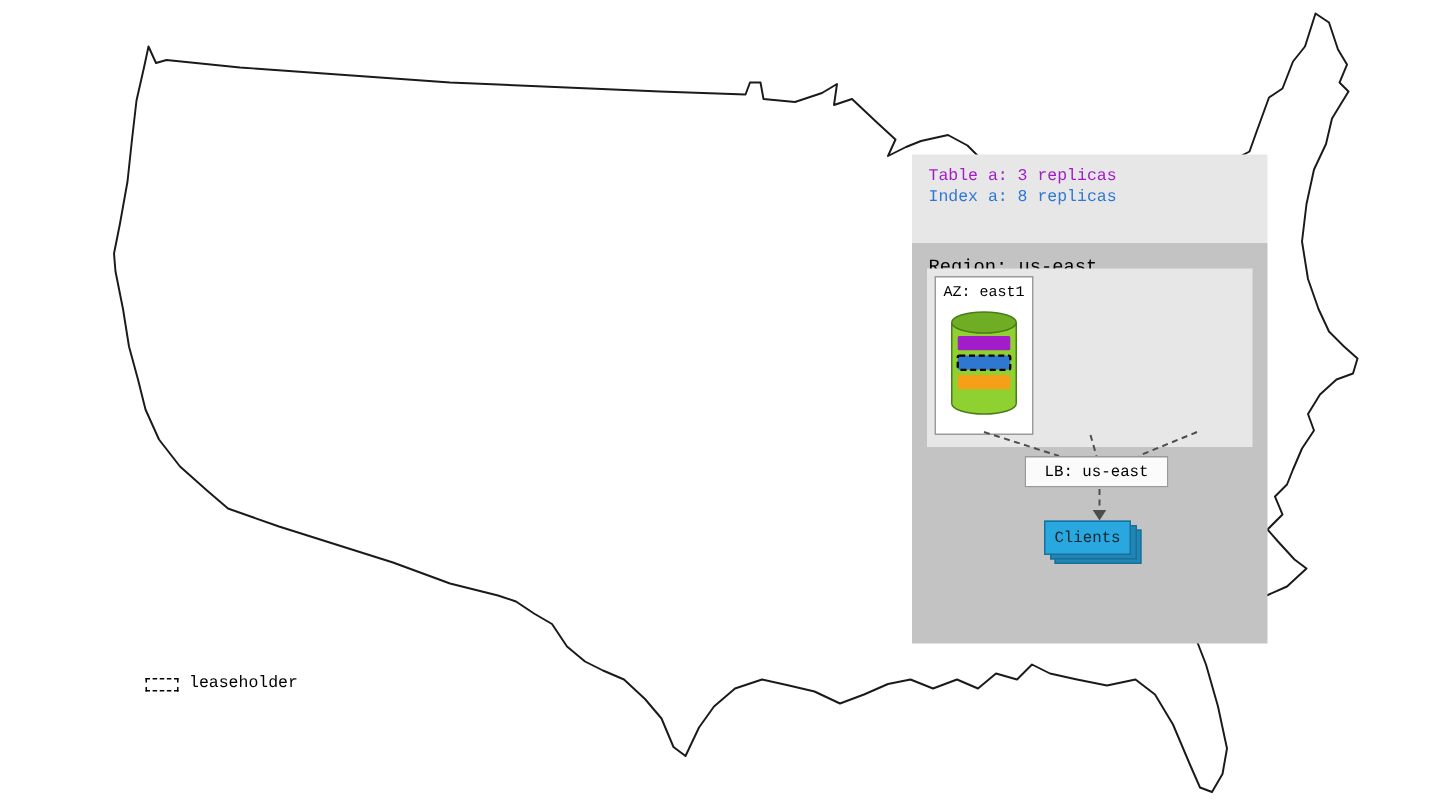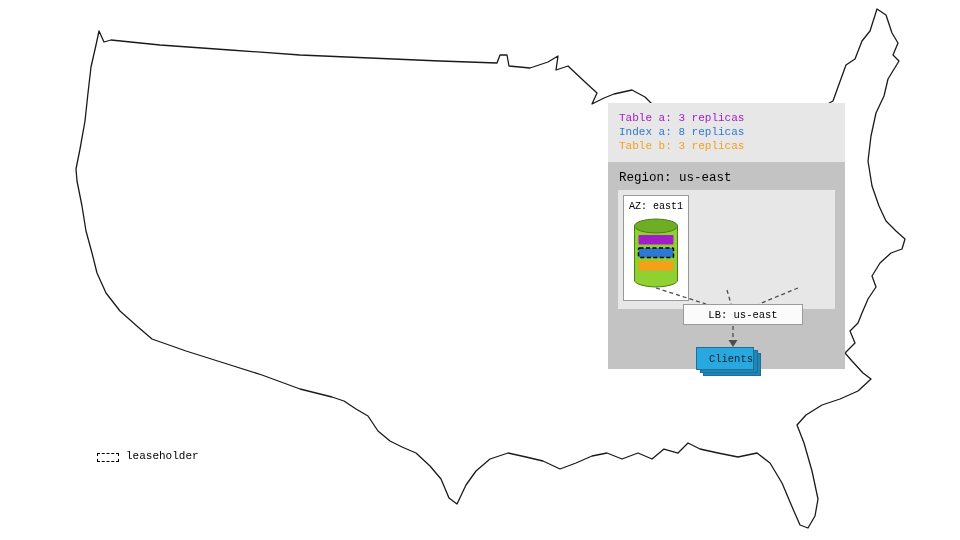--- a/index.html
+++ b/index.html
@@ -20,27 +20,27 @@
     position: absolute; left: 608px; top: 103px; width: 237px; height: 59px;
     background: #e7e7e7; box-sizing: border-box; padding: 8px 0 0 11px;
   }
   .legend-line { font-size: 11px; line-height: 14px; white-space: pre; }
   .c-table-a { color: var(--c-table-a); }
   .c-index-a { color: var(--c-index-a); }
   .c-table-b { color: var(--c-table-b); }
 
   
   .region-panel {
-    position: absolute; left: 608px; top: 162px; width: 237px; height: 207px;
+    position: absolute; left: 608px; top: 162px; width: 237px; height: 267px;
     background: #c3c3c3; box-sizing: border-box;
   }
   .region-title { font-size: 12.5px; color: #000; margin: 9px 0 0 11px; }
 
   .az-panel {
-    position: absolute; left: 10px; top: 28px; width: 217px; height: 119px;
+    position: absolute; left: 10px; top: 17px; width: 217px; height: 119px;
     background: #e7e7e7; box-sizing: border-box;
     display: flex; justify-content: space-between; padding: 5px;
   }
   .az-box {
     width: 66px; height: 106px; background: #ffffff;
     border: 1px solid #9a9a9a; box-sizing: border-box; text-align: center;
   }
   .az-label { font-size: 10px; margin-top: 5px; }
   .cyl { display: block; margin: 4px auto 0; }
 
@@ -52,44 +52,44 @@
   .bar-table-b { fill: var(--c-table-b); }
   .leaseholder-bar { stroke: #000; stroke-width: 1.5; stroke-dasharray: 4 2.5; }
 
   
   .connectors { position: absolute; left: 0; top: 0; width: 960px; height: 540px; pointer-events: none; }
   .conn { stroke: #4d4d4d; stroke-width: 1.3; stroke-dasharray: 4 3; fill: none; }
   .arrow-head { fill: #4d4d4d; }
 
   
   .lb-box {
-    position: absolute; left: 683px; top: 304px; width: 120px; height: 21px;
+    position: absolute; left: 683px; top: 304px; width: 96px; height: 21px;
     background: #fbfbfb; border: 1px solid #9a9a9a; box-sizing: border-box;
     display: flex; align-items: center; justify-content: center; font-size: 10.5px;
   }
 
   
   .clients-stack { position: absolute; left: 696px; top: 347px; width: 66px; height: 30px; }
   .client-layer {
     position: absolute; width: 58px; height: 23px; box-sizing: border-box;
     background: var(--c-clients-shadow); border: 1px solid var(--c-clients-stroke);
   }
   .client-layer.back  { left: 7px; top: 6px; }
   .client-layer.mid   { left: 3.5px; top: 3px; }
   .client-box {
     position: absolute; left: 0; top: 0; width: 58px; height: 23px; box-sizing: border-box;
     background: var(--c-clients-fill); border: 1px solid var(--c-clients-stroke);
-    display: flex; align-items: center; justify-content: flex-end;
+    display: flex; align-items: center; justify-content: center;
     font-size: 10.5px; color: #0a2530; font-family: Liberation Mono, monospace;
   }
 
   
   .map-key {
     position: absolute; left: 97px; top: 450px;
-    display: flex; align-items: flex-end; gap: 7px;
+    display: flex; align-items: center; gap: 7px;
   }
   .lh-swatch {
     width: 22px; height: 9px; box-sizing: border-box;
     border: 1.5px dashed #000; background: #fff; display: inline-block;
   }
   .lh-label { font-size: 11px; color: #000; }
 </style>
 </head>
 <body>
 
@@ -118,21 +118,20 @@
       L 457,504 L 449,498 L 441,479 L 430,466 L 416,453 L 402,447 L 390,441
       L 378,431 L 368,416 L 356,409 L 344,401 L 332,397
       L 300,389 L 262,375 L 224,363 L 186,351 L 152,339
       L 138,327 L 120,311 L 106,293 L 97,273 L 92,253 L 86,231 L 82,206 L 77,181 L 76,169
       L 80,149 L 85,121 L 88,93 L 91,67 Z"></path>
   </svg>
 
   <div class="legend-panel">
     <div class="legend-line c-table-a">Table a: 3 replicas</div>
     <div class="legend-line c-index-a">Index a: 8 replicas</div>
-    <div class="legend-line c-table-b">Table b: 3 replicas</div>
   </div>
 
   <div class="region-panel">
     <div class="region-title">Region: us-east</div>
 
     <div class="az-panel">
 
       <div class="az-box">
         <div class="az-label">AZ: east1</div>
         <svg class="cyl" width="48" height="74" viewBox="0 0 48 74">

